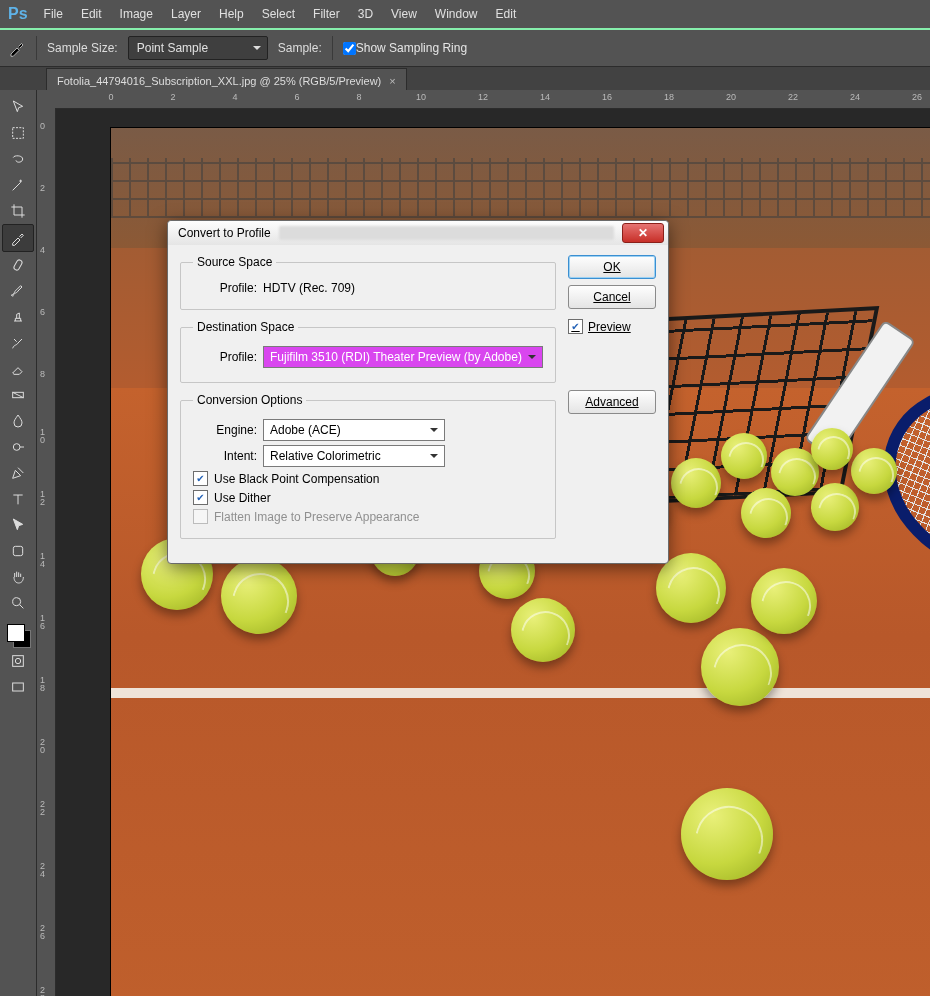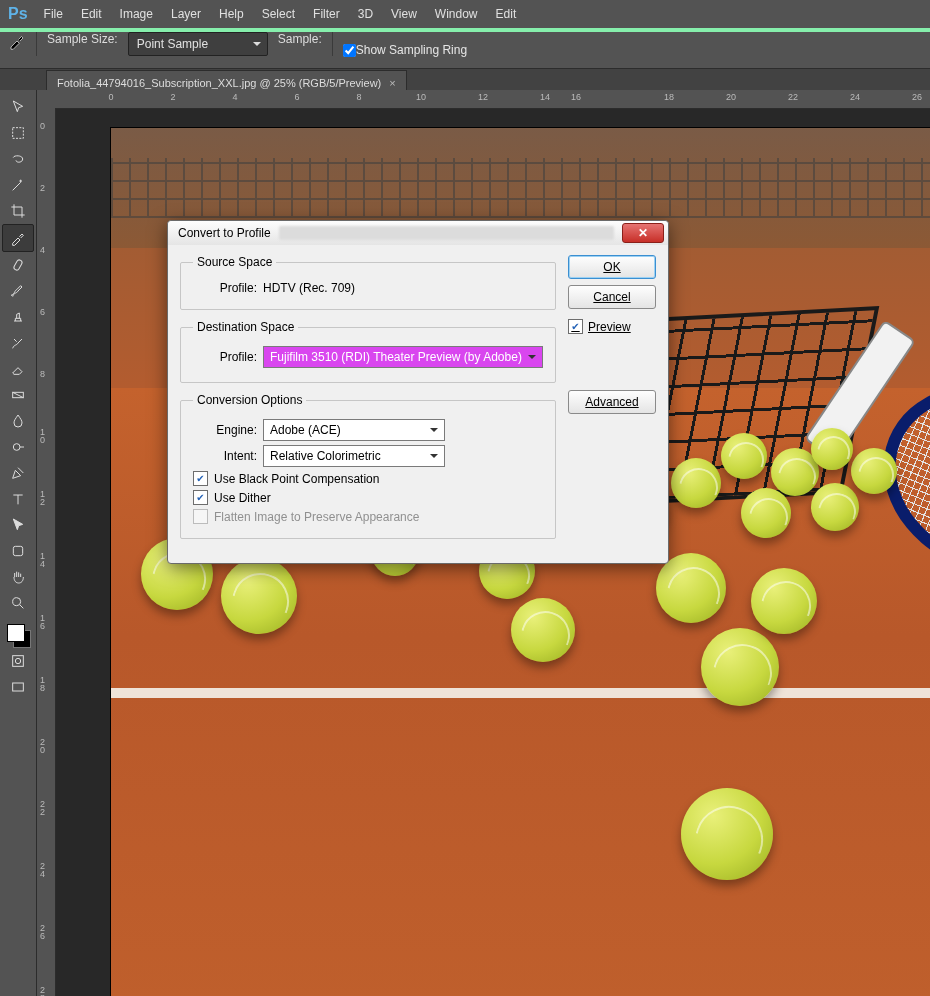--- a/index.html
+++ b/index.html
@@ -1,21 +1,21 @@
 <!DOCTYPE html>
 <html><head>
 <meta charset="utf-8">
 <style>
   html,body{margin:0;padding:0;width:930px;height:996px;background:#535353;font-family:"Segoe UI",Tahoma,Arial,sans-serif;font-size:12px;color:#e5e5e5;overflow:hidden;}
   
   .menubar{height:28px;background:#535353;display:flex;align-items:center;padding:0 6px;gap:2px;}
   .ps-logo{font-weight:bold;color:#5fb3e8;font-size:16px;margin:0 6px 0 2px;}
   .menubar .mi{padding:4px 8px;color:#e0e0e0;cursor:default;}
   
-  .optbar{height:36px;background:#535353;border-top:4px solid #86efac;border-bottom:1px solid #2c2c2c;display:flex;padding:0 8px;gap:10px;}
+  .optbar{height:36px;background:#535353;border-top:2px solid #86efac;border-bottom:1px solid #2c2c2c;display:flex;align-items:center;padding:0 8px;gap:10px;}
   .eyedrop-sm{width:18px;height:18px;display:inline-block;}
   .opt-label{color:#ddd;}
   .opt-dd{height:22px;background:#3f3f3f;border:1px solid #222;color:#e0e0e0;display:flex;align-items:center;justify-content:space-between;padding:0 20px 0 8px;position:relative;border-radius:2px;}
   .opt-dd::after{content:"";position:absolute;right:6px;top:50%;border:4px solid transparent;border-top-color:#ddd;transform:translateY(-2px);}
   .opt-check{display:flex;align-items:center;}
   .vsep{width:1px;height:24px;background:#3a3a3a;}
   
   .tabstrip{height:26px;background:#424242;display:flex;align-items:flex-end;padding-left:46px;}
   .doc-tab{height:24px;background:#535353;border:1px solid #2c2c2c;border-bottom:none;display:flex;align-items:center;padding:0 10px;gap:8px;font-size:11px;color:#ddd;}
   .doc-tab .close{color:#bbb;}
@@ -303,21 +303,21 @@
       </div>
     <div class="hruler" id="hruler">
         <span class="tick" style="left: 56px;">0</span>
         <span class="tick" style="left: 118px;">2</span>
         <span class="tick" style="left: 180px;">4</span>
         <span class="tick" style="left: 242px;">6</span>
         <span class="tick" style="left: 304px;">8</span>
         <span class="tick" style="left: 366px;">10</span>
         <span class="tick" style="left: 428px;">12</span>
         <span class="tick" style="left: 490px;">14</span>
-        <span class="tick" style="left: 521px;">16</span>
+        <span class="tick" style="left: 552px;">16</span>
         <span class="tick" style="left: 614px;">18</span>
         <span class="tick" style="left: 676px;">20</span>
         <span class="tick" style="left: 738px;">22</span>
         <span class="tick" style="left: 800px;">24</span>
         <span class="tick" style="left: 862px;">26</span>
       </div>
 
     <div class="photo">
       <div class="netzone">
           <div class="mesh"></div>

